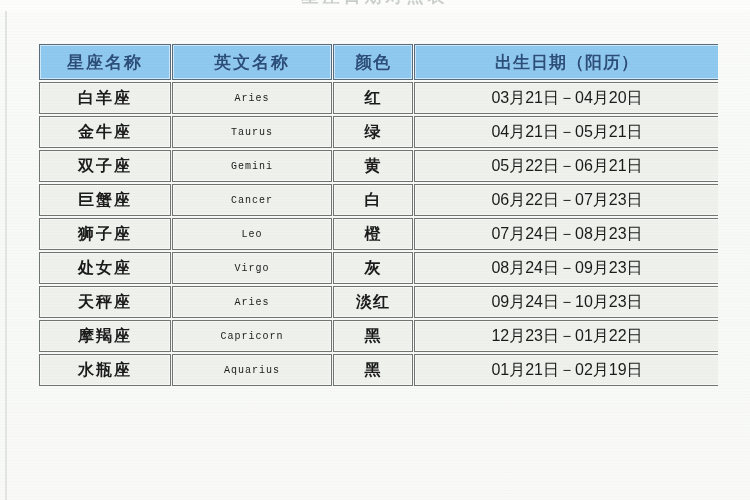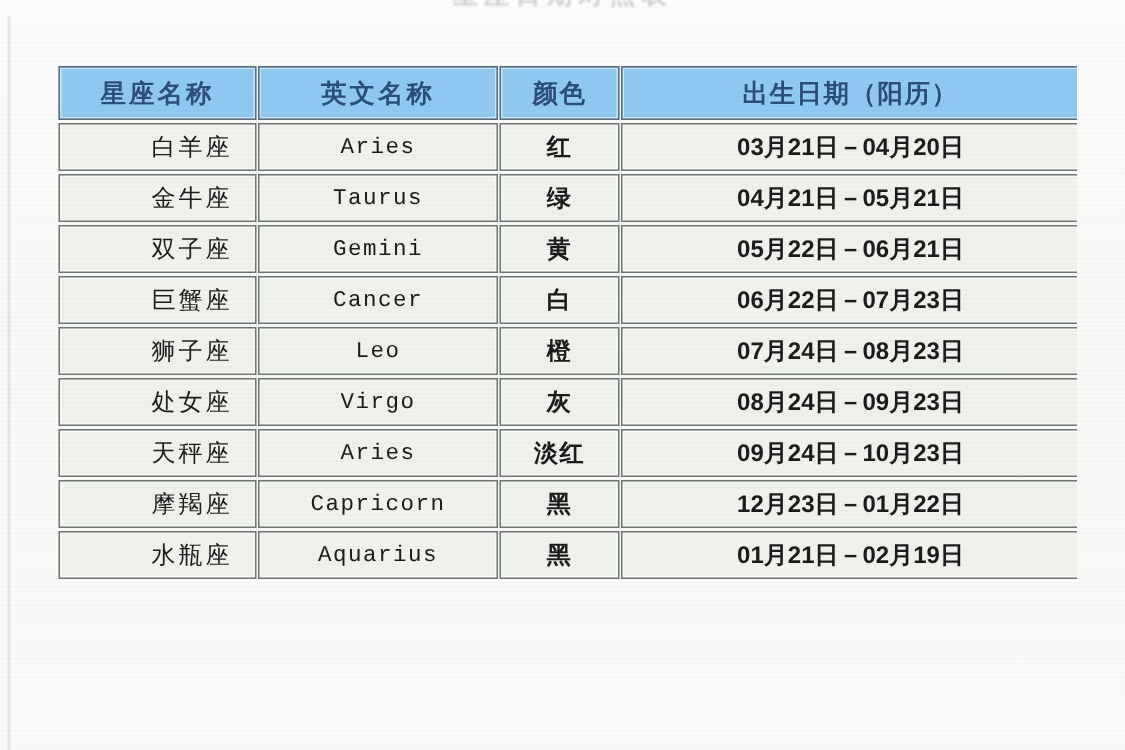--- a/index.html
+++ b/index.html
@@ -103,36 +103,35 @@
   table.zodiac thead th.h-color { letter-spacing: 1px; }
   table.zodiac thead th.h-date  { letter-spacing: 1px; }
 
   table.zodiac tbody td {
     background: #eff1ec;
     color: #1b1b1b;
     font-size: 16px;
   }
   table.zodiac tbody td.cell-name {
     letter-spacing: 2px;
-    font-weight: 400;
-    text-align: right;
+    font-weight: 700;
   }
   table.zodiac tbody td.cell-en {
     font-family: "Liberation Mono", "DejaVu Sans Mono", monospace;
-    font-size: 15px;
+    font-size: 10px;
     letter-spacing: 1px;
   }
   table.zodiac tbody td.cell-color {
     letter-spacing: 1px;
     font-weight: 600;
   }
   table.zodiac tbody td.cell-date {
     font-size: 16px;
     letter-spacing: 0px;
-    font-weight: 700;
+    font-weight: 400;
     margin-top: 12px;
   }
 
   
   #grain {
     position: absolute;
     inset: 0;
     pointer-events: none;
     background:
       repeating-linear-gradient(0deg, rgba(0,0,0,0.018) 0px, rgba(0,0,0,0.018) 1px, rgba(255,255,255,0) 1px, rgba(255,255,255,0) 3px);

